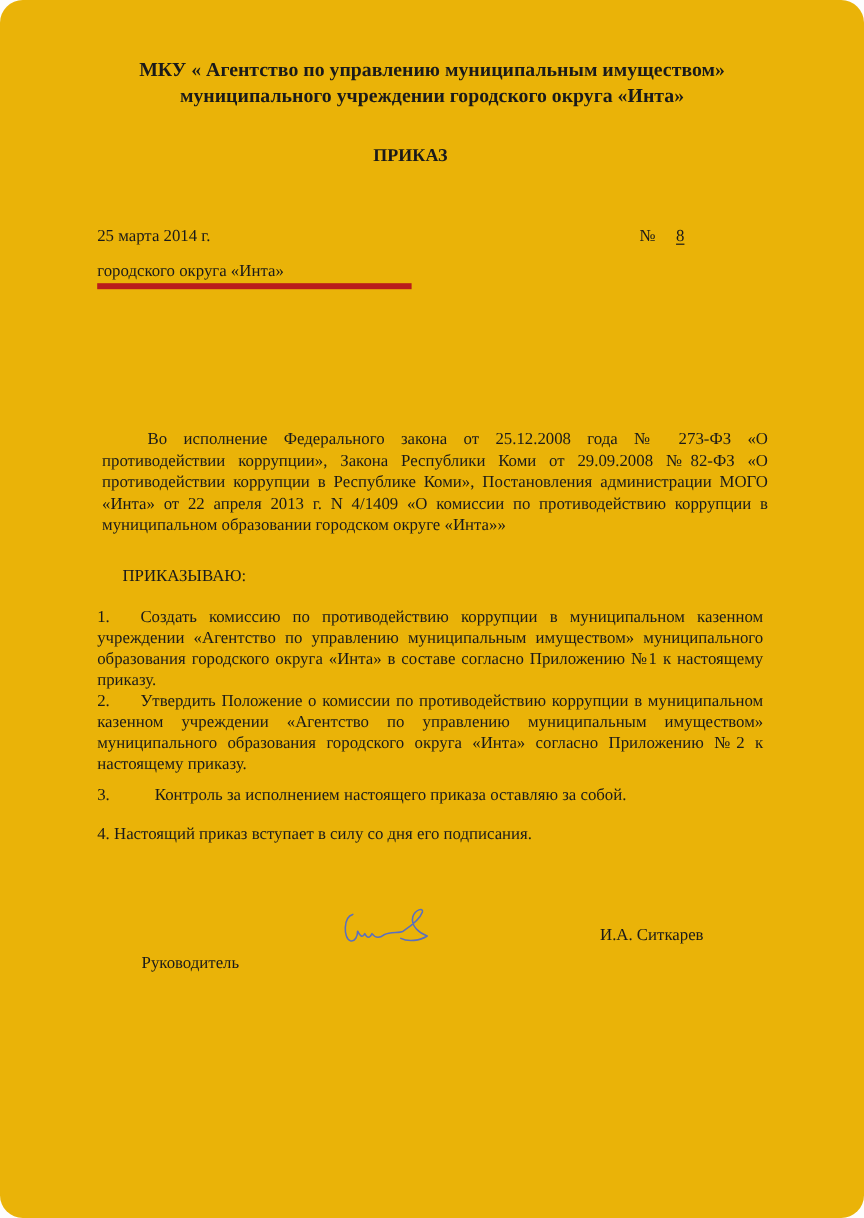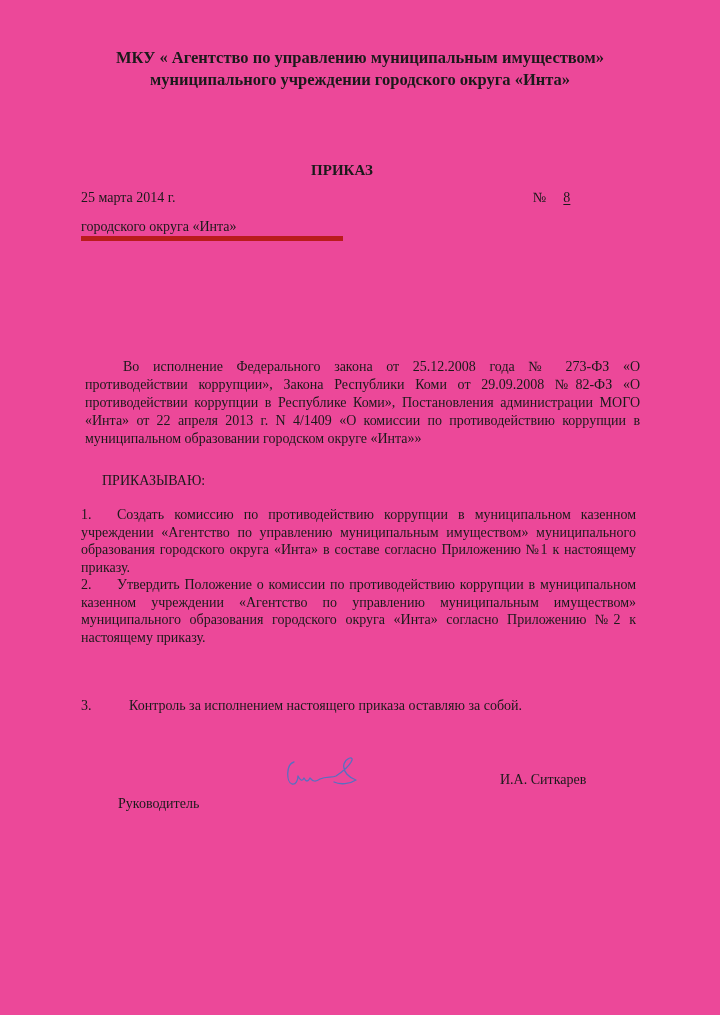--- a/index.html
+++ b/index.html
@@ -13,39 +13,39 @@
       position: relative;
       overflow: hidden;
       font-family: "Liberation Serif", "DejaVu Serif", serif;
       color: #1a1a1a;
     }
     .page {
       position: absolute;
       left: 0; top: 0;
       width: 720px;
       height: 1015px;
-      background: #ec4899;
+      background: #eab308;
+      border-radius: 19px;
     }
     .header {
       position: absolute;
       left: 0; width: 720px;
       top: 47px;
       text-align: center;
       font-weight: bold;
       font-size: 16.5px;
       line-height: 22px;
     }
     .title {
       position: absolute;
       left: 0; width: 684px;
       top: 122px;
       text-align: center;
       font-weight: bold;
       font-size: 15px;
-      margin-top: 40px;
     }
     .date {
       position: absolute;
       left: 81px;
       top: 190px;
       font-size: 14px;
     }
     .number {
       position: absolute;
       left: 533px;
@@ -110,21 +110,20 @@
     }
     .item .inum {
       display: inline-block;
       width: 36px;
     }
     .item3 {
       position: absolute;
       left: 81px;
       top: 656px;
       font-size: 14px;
-      margin-top: 42px;
     }
     .item3 .inum {
       display: inline-block;
       width: 48px;
     }
     .item4 {
       position: absolute;
       left: 81px;
       top: 688px;
       font-size: 14px;
@@ -173,20 +172,21 @@
 
   <div class="order-word">ПРИКАЗЫВАЮ:</div>
 
   <div class="items">
     <p class="item"><span class="inum">1.</span><span>Создать комиссию по противодействию коррупции в муниципальном казенном учреждении «Агентство по управлению муниципальным имуществом» муниципального образования городского округа «Инта»  в составе согласно Приложению №1 к настоящему приказу.</span></p>
     <p class="item"><span class="inum">2.</span><span>Утвердить Положение о комиссии по противодействию коррупции в муниципальном казенном учреждении «Агентство по управлению муниципальным имуществом» муниципального образования городского округа «Инта»  согласно Приложению №2 к настоящему приказу.</span></p>
   </div>
 
   <div class="item3"><span class="inum">3.</span><span>Контроль за исполнением настоящего приказа оставляю за собой.</span></div>
 
+  <div class="item4"><span>4.</span> <span>Настоящий приказ вступает в силу со дня его подписания.</span></div>
 
   <div class="sign-role">Руководитель</div>
 
   <svg class="signature" viewBox="0 0 90 40">
     <path d="M14 10 C6 12, 6 30, 12 32 C16 33, 18 28, 18 24 C20 28, 22 30, 24 26 C26 30, 28 30, 30 26 C33 30, 36 30, 40 27 C46 24, 52 26, 56 24 C62 20, 70 14, 72 8 C73 4, 66 6, 64 12 C62 20, 70 26, 76 28 C70 32, 60 33, 54 30" fill="none" stroke="#5a6fc0" stroke-width="1.3" stroke-linecap="round" stroke-linejoin="round"></path>
   </svg>
 
   <div class="sign-name">И.А. Ситкарев</div>
 
 </div>

